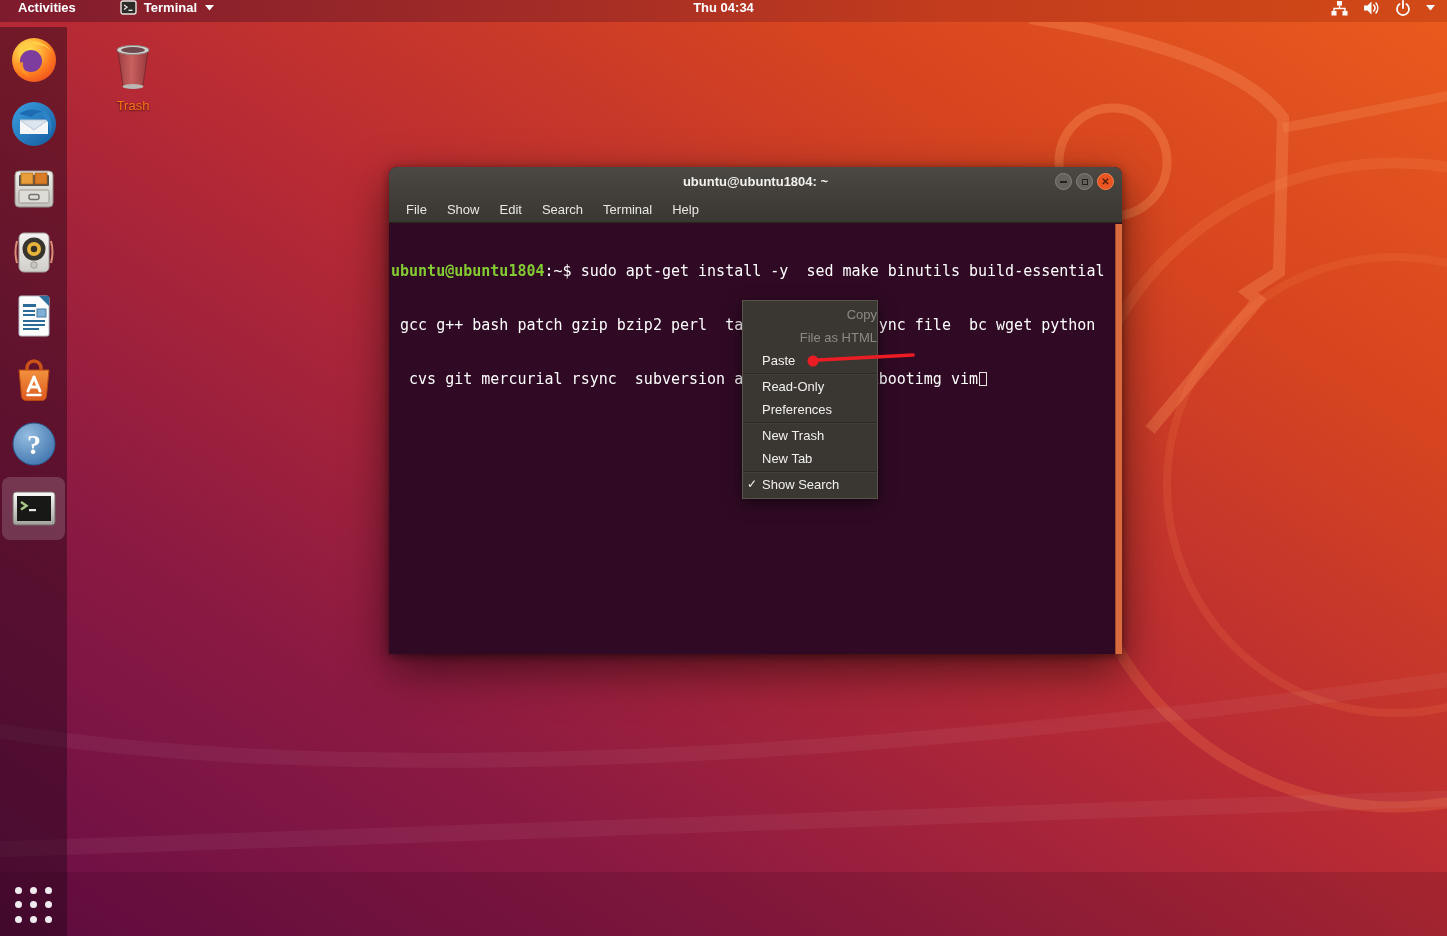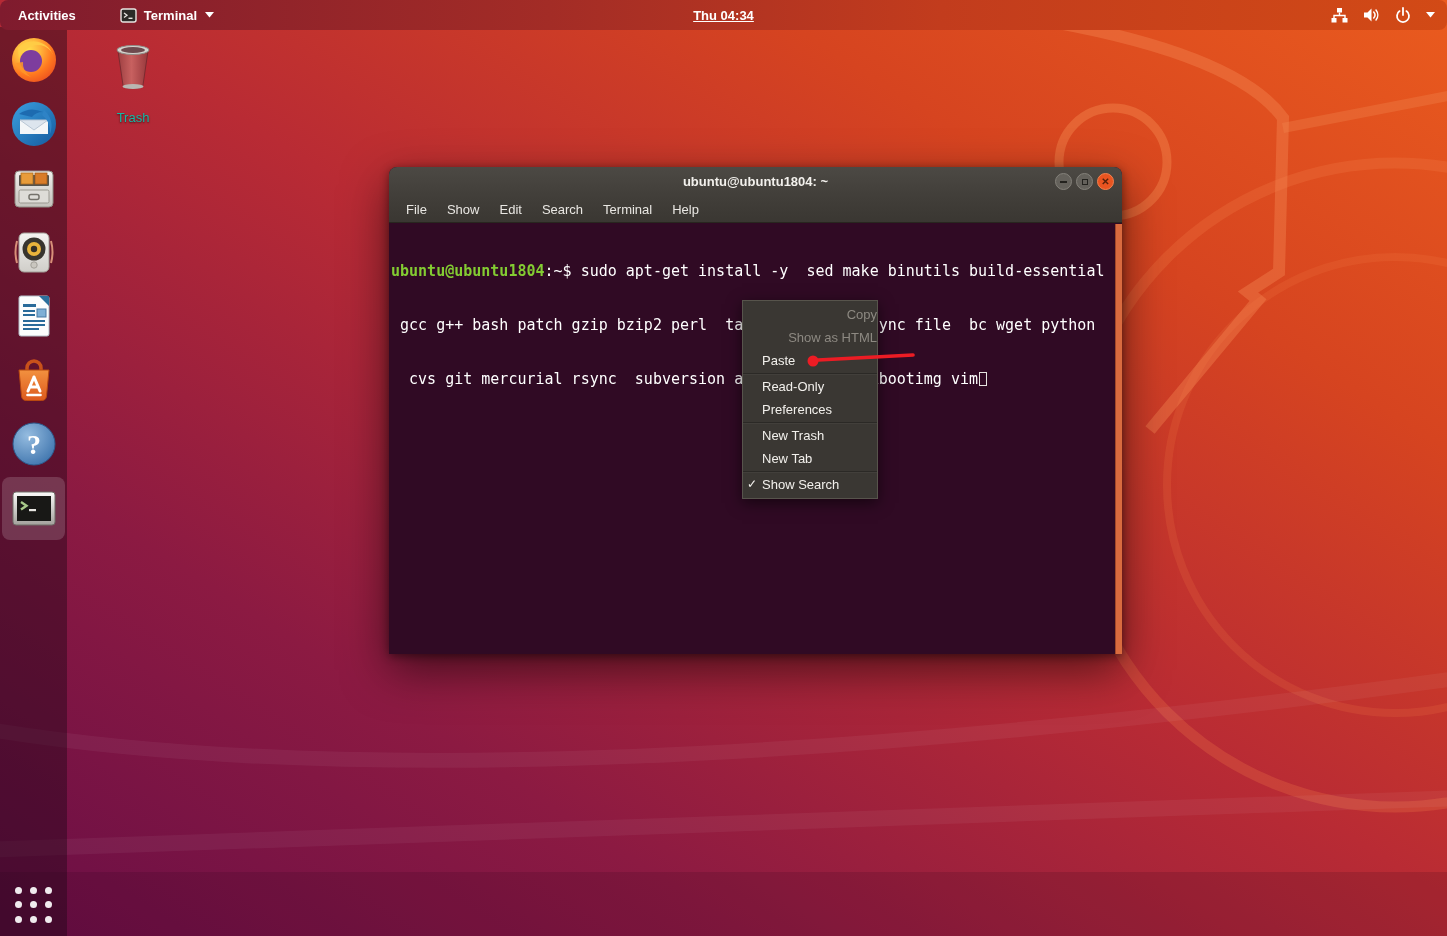--- a/index.html
+++ b/index.html
@@ -14,31 +14,30 @@
   
   .wallpaper {
     position: absolute; inset: 0;
     background: linear-gradient(to top right,
       #690e46 0%, #8c1a42 26%, #b92b34 52%, #d64420 76%, #ea5b1e 100%);
   }
   .wallpaper svg { position: absolute; inset: 0; }
 
   
   .topbar {
-    position: absolute; top: 0; left: 0; right: 0; height: 30px;
+    position: absolute; top: 0; left: 0; right: 0; height: 22px;
     background: linear-gradient(90deg, #7f1b2e 0%, #a32c26 38%, #c23c1d 65%, #d24a16 100%);
     color: #ffffff; font-size: 13px; font-weight: 700;
-    display: flex; align-items: center;
+    display: flex; align-items: flex-start;
     z-index: 30;
-    border-radius: 8px;
   }
   .activities { margin-left: 14px; padding: 0 4px; cursor: default; }
   .app-menu { margin-left: 40px; display: flex; align-items: center; gap: 7px; }
   .app-menu .caret { margin-left: 1px; }
-  .clock { position: absolute; left: 50%; transform: translateX(-50%); text-decoration: underline; }
+  .clock { position: absolute; left: 50%; transform: translateX(-50%); }
   .status-area { margin-left: auto; margin-right: 12px; display: flex; align-items: center; gap: 15px; }
 
   
   .dock {
     position: absolute; top: 27px; left: 0; bottom: 0; width: 67px;
     background: rgba(33, 6, 25, 0.45);
     display: flex; flex-direction: column; align-items: center;
     padding-top: 9px;
     z-index: 25;
   }
@@ -53,21 +52,21 @@
   }
   .show-apps { margin-top: auto; margin-bottom: 12px; width: 38px; height: 38px;
     display: grid; grid-template-columns: repeat(3, 1fr); gap: 6px; align-items: center; justify-items: center; }
   .show-apps i { width: 7px; height: 7px; border-radius: 50%; background: rgba(255,255,255,0.92); }
 
   
   .trash {
     position: absolute; left: 104px; top: 42px; width: 58px;
     text-align: center; z-index: 5;
   }
-  .trash-label { color: #14b8a6; font-size: 13px; margin-top: 14px;
+  .trash-label { color: #f97316; font-size: 13px; margin-top: 2px;
     text-shadow: 0 1px 2px rgba(0,0,0,0.65); }
 
   
   .term-window {
     position: absolute; left: 389px; top: 167px; width: 733px; height: 487px;
     border-radius: 8px 8px 2px 2px;
     box-shadow: 0 16px 46px rgba(0,0,0,0.55), 0 2px 10px rgba(0,0,0,0.45);
     z-index: 10;
     background: #300a24;
   }
@@ -371,21 +370,21 @@
     <div><span class="prompt-user">ubuntu@ubuntu1804</span><span>:~$ </span><span>sudo apt-get install -y  sed make binutils build-essential</span></div>
     <div><span> gcc g++ bash patch gzip bzip2 perl  tar cpio unzip rsync file  bc wget python</span></div>
     <div><span>  cvs git mercurial rsync  subversion android-tools-mkbootimg vim</span><span class="cursor-box"></span></div>
   </div>
 
   <div class="term-scrollbar"></div>
 </div>
 
 <div class="ctx-menu">
   <div class="ctx-item disabled">Copy</div>
-  <div class="ctx-item disabled">Show as HTML</div>
+  <div class="ctx-item disabled">File as HTML</div>
   <div class="ctx-item">Paste</div>
   <div class="ctx-sep"></div>
   <div class="ctx-item">Read-Only</div>
   <div class="ctx-item">Preferences</div>
   <div class="ctx-sep"></div>
   <div class="ctx-item">New Trash</div>
   <div class="ctx-item">New Tab</div>
   <div class="ctx-sep"></div>
   <div class="ctx-item"><span class="ctx-check">✓</span><span>Show Search</span></div>
 </div>

